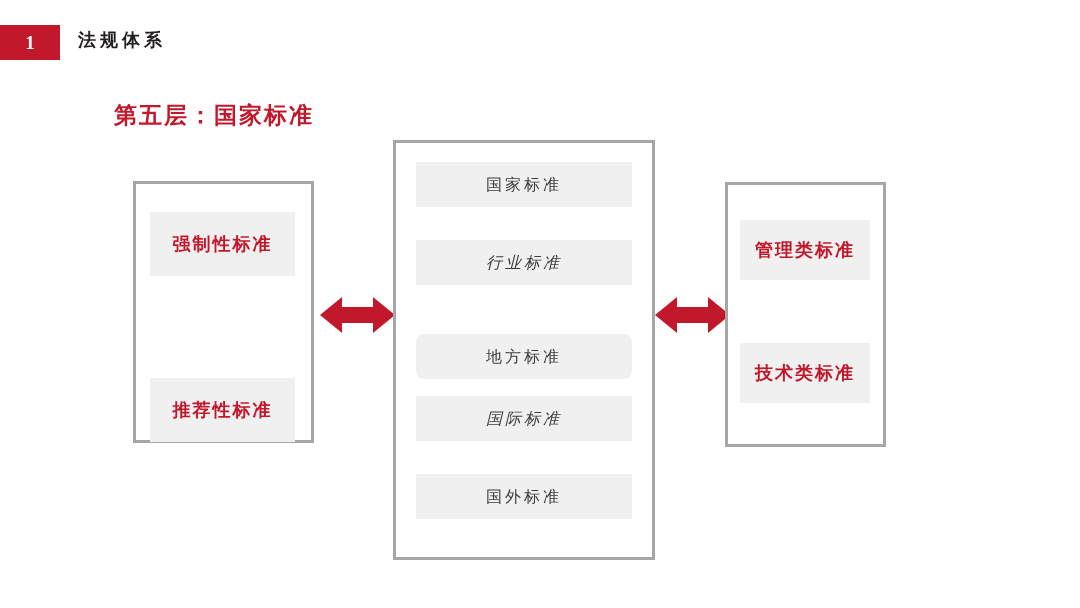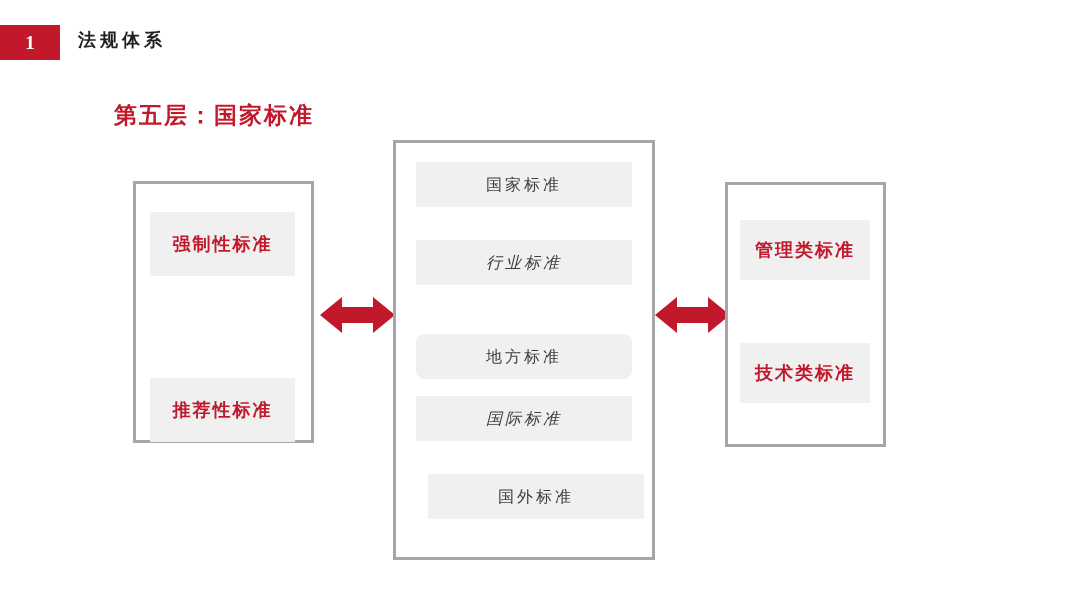--- a/index.html
+++ b/index.html
@@ -74,21 +74,21 @@
   .col-right .cell{left:12px;width:130px;height:60px;}
   .col-right .cell.c0{top:35px;}
   .col-right .cell.c1{top:158px;}
 
   
   .col-center .cell{left:20px;width:216px;height:45px;}
   .col-center .cell.c0{top:19px;}
   .col-center .cell.c1{top:97px;font-style:italic;}
   .col-center .cell.c2{top:191px;border-radius:8px;}
   .col-center .cell.c3{top:253px;font-style:italic;}
-  .col-center .cell.c4{top:331px;margin-left:12px;}
+  .col-center .cell.c4{top:331px;}
 
   
   .arrow{position:absolute;width:75px;height:42px;}
   .arrow svg{display:block;width:100%;height:100%;}
   .arrow-left-mid{left:320px;top:294px;}
   .arrow-mid-right{left:655px;top:294px;}
 </style>
 </head>
 <body>
 

